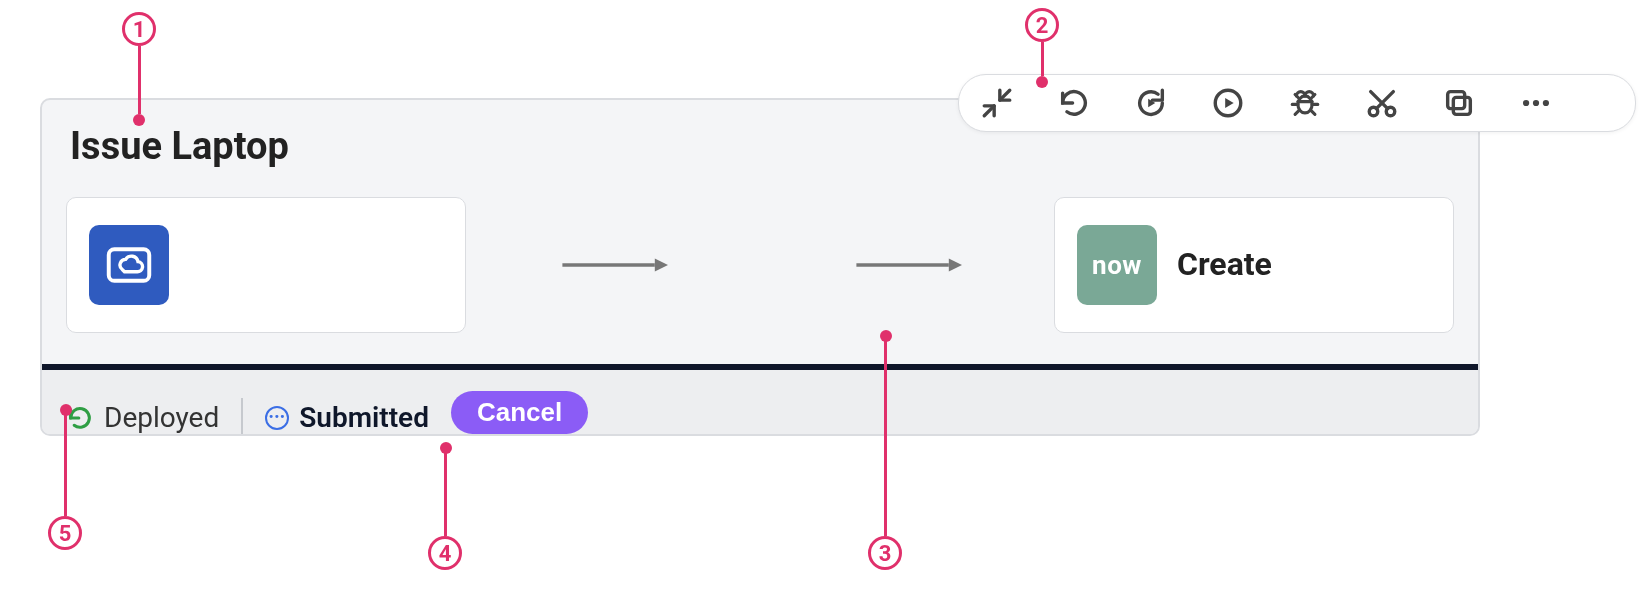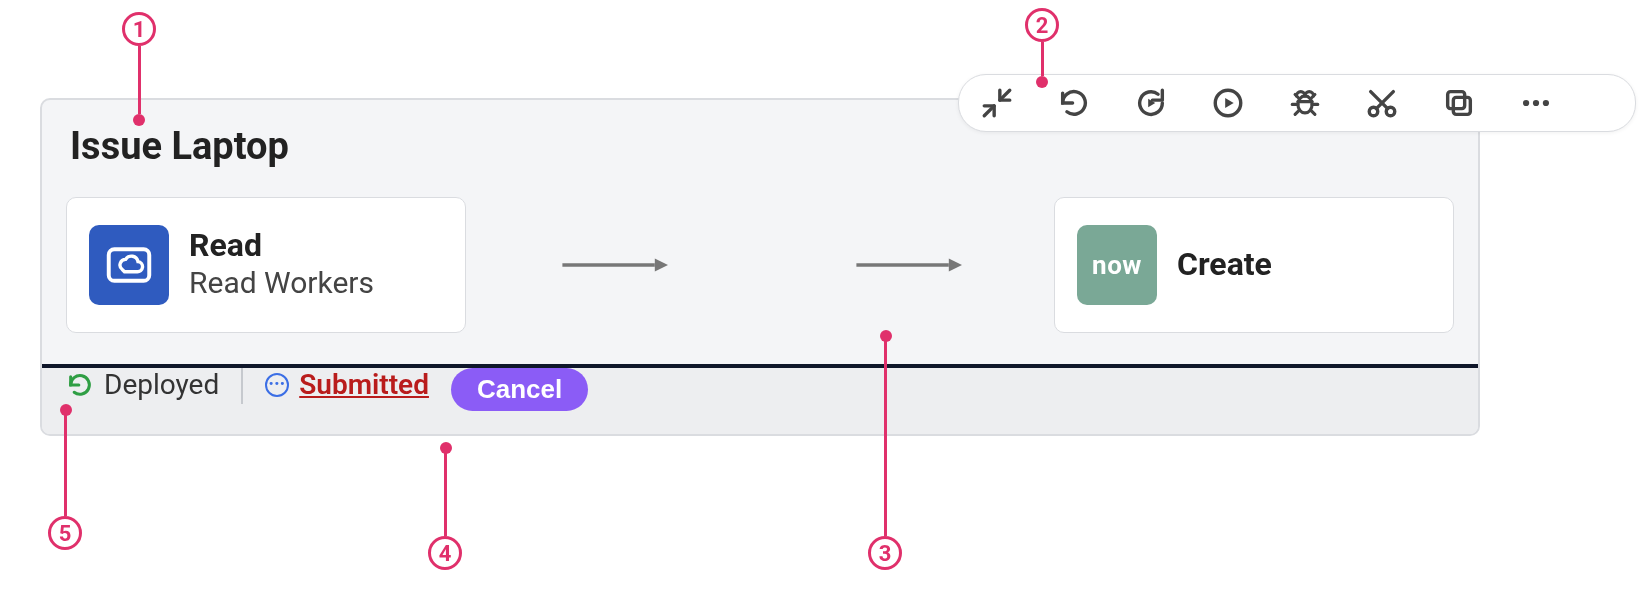--- a/index.html
+++ b/index.html
@@ -78,37 +78,37 @@
 }
 .arrow svg { width: 100%; height: 22px; }
 
 
 .status-bar {
   position: absolute;
   left: 0;
   right: 0;
   bottom: 0;
   height: 70px;
-  border-top: 4px solid #0f172a;
+  border-top: 6px solid #0f172a;
   background: #edeef0;
   display: flex;
-  align-items: flex-start;
+  align-items: flex-end;
   padding: 0 24px;
   gap: 22px;
 }
 .status-group {
   display: flex;
   align-items: center;
   gap: 10px;
   font-size: 28px;
   color: #333;
 }
 .status-group.deployed svg { width: 28px; height: 28px; }
 .divider { width: 2px; height: 36px; background: #c6c9ce; }
-.submitted-link { font-size: 28px; font-weight: 600; text-decoration: underline; color: #b91c1c; cursor: pointer; }
+.submitted-link { font-size: 28px; font-weight: 600; color: #0f172a; cursor: pointer; }
 .pending-icon {
   width: 24px; height: 24px; border: 2px solid #3b6ee5; border-radius: 50%;
   display: flex; align-items: center; justify-content: center;
 }
 .pending-icon span { color: #3b6ee5; font-size: 13px; font-weight: 700; letter-spacing: 1px; margin-bottom: 2px; }
 .cancel-btn {
   background: #8b5cf6;
   color: #fff;
   font-size: 26px;
   font-weight: 600;
@@ -263,24 +263,20 @@
 
     <div class="steps-row">
 
       <div class="step">
         <div class="step-icon" style="background:#2f5bbf;">
           <svg viewBox="0 0 48 48" width="54" height="54">
             <rect x="6" y="10" width="36" height="28" rx="5" fill="none" stroke="#fff" stroke-width="3.5"></rect>
             <path d="M18 28 a5 5 0 0 1 3-9 a6 6 0 0 1 11 2 a4.5 4.5 0 0 1 -1 9 h-11 z" fill="none" stroke="#fff" stroke-width="3"></path>
           </svg>
         </div>
-        <div class="step-text">
-          <div class="step-title">Read</div>
-          <div class="step-sub">Read Workers</div>
-        </div>
       </div>
 
       <div class="arrow">
         <svg viewBox="0 0 100 20">
           <line x1="4" y1="10" x2="88" y2="10" stroke="#777" stroke-width="3"></line>
           <polygon points="88,4 100,10 88,16" fill="#777"></polygon>
         </svg>
       </div>
 
 

